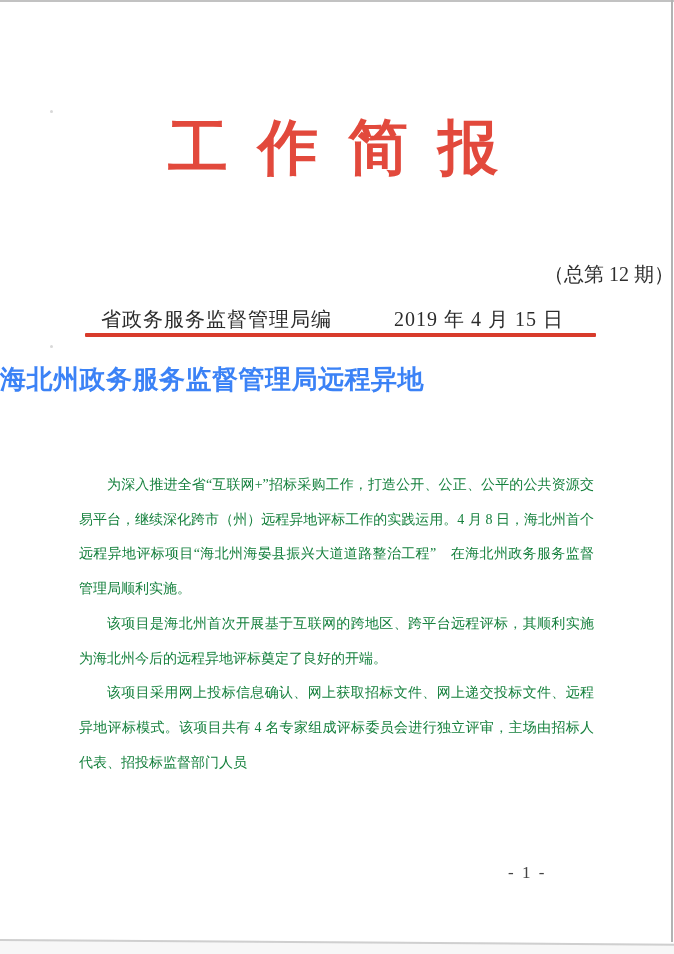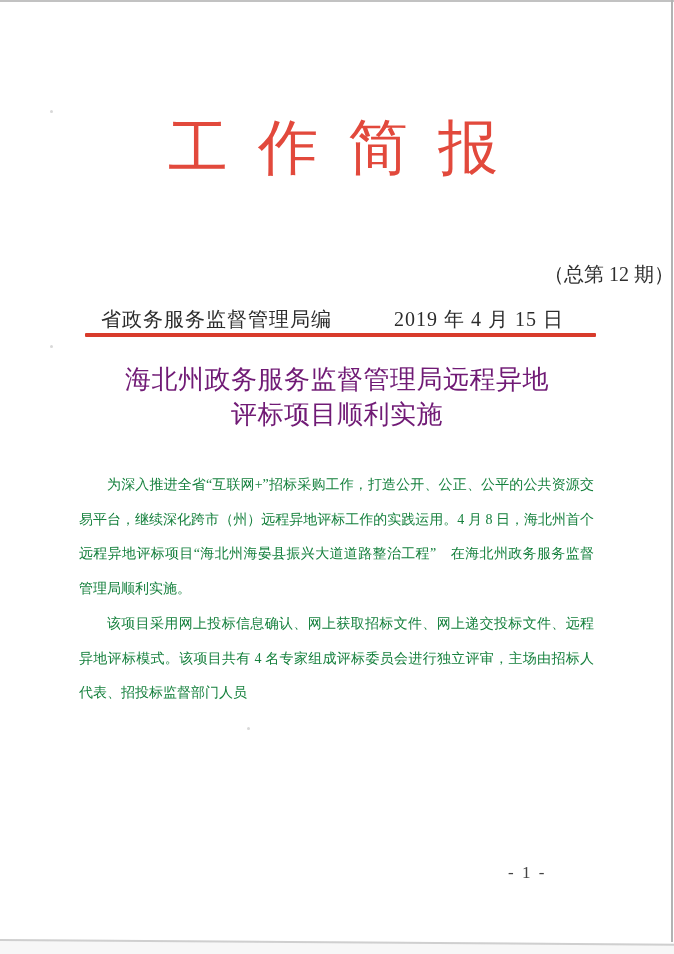--- a/index.html
+++ b/index.html
@@ -20,21 +20,21 @@
     position:absolute; top:0; right:1px; width:2px; height:942px;
     background:#b3b3b3;
   }
   .scan-bottom {
     position:absolute; top:939px; left:-8px; width:700px; height:60px;
     background:#f7f7f7; border-top:2px solid #cfcfcf;
     transform:rotate(0.4deg); transform-origin:left top;
   }
   .title {
     position:absolute; top:112px; left:0; width:100%;
-    text-align:center; font-size:60px; font-weight:normal;
+    text-align:center; font-size:60px; font-weight:bold;
     letter-spacing:30px; padding-left:22px; box-sizing:border-box;
     line-height:1.2;
   }
   .issue-line {
     position:absolute; left:0; width:100%; text-align:center;
     font-size:20px; color:#2e2e2e; line-height:30px;
   }
   .issue   { top:226px; }
   .cumulative { top:259px;text-align:right; }
   .byline {
@@ -43,22 +43,22 @@
     font-size:20px; color:#2b2b2b; line-height:26px;gap:20px;
   }
   .byline .editor { padding-left:16px; letter-spacing:1px; }
   .byline .date   { padding-right:32px; letter-spacing:1px; }
   .red-rule {
     position:absolute; top:333px; left:85px; width:511px; height:4px;
     border:none; margin:0; border-radius:1px;
   }
   .heading {
     position:absolute; top:362px; left:0; width:100%;
-    text-align:center; font-size:26px; font-weight:normal;
-    color:#701a75; line-height:35px; letter-spacing:0.5px;
+    text-align:left; font-size:26px; font-weight:bold;
+    color:#3b82f6; line-height:35px; letter-spacing:0.5px;
   }
   .body-text {
     position:absolute; top:468px; left:79px; width:515px;
     font-size:14px; color:#15803d; line-height:34.7px;
     text-align:justify;
   }
   .body-text p { margin:0; text-indent:2em; }
   .page-number {
     position:absolute; top:863px; left:508px; width:70px;
     font-size:17px; color:#444; letter-spacing:2px;
@@ -84,25 +84,25 @@
 
   <div class="byline">
     <span class="editor">省政务服务监督管理局编</span>
     <span class="date">2019 年 4 月 15 日</span>
   </div>
 
   <hr class="red-rule" style="background: rgb(216, 59, 43);">
 
   <div class="heading">
     <div>海北州政务服务监督管理局远程异地</div>
-    <div>评标项目顺利实施</div>
   </div>
 
   <div class="body-text">
     <p>为深入推进全省“互联网+”招标采购工作，打造公开、公正、公平的公共资源交易平台，继续深化跨市（州）远程异地评标工作的实践运用。4 月 8 日，海北州首个远程异地评标项目“海北州海晏县振兴大道道路整治工程”　在海北州政务服务监督管理局顺利实施。</p>
+    <p>该项目是海北州首次开展基于互联网的跨地区、跨平台远程评标，其顺利实施为海北州今后的远程异地评标奠定了良好的开端。</p>
     <p>该项目采用网上投标信息确认、网上获取招标文件、网上递交投标文件、远程异地评标模式。该项目共有 4 名专家组成评标委员会进行独立评审，主场由招标人代表、招投标监督部门人员</p>
   </div>
 
   <div class="page-number">- 1 -</div>
 
   <div class="speck" style="left:50px; top:110px;"></div>
   <div class="speck" style="left:50px; top:345px;"></div>
   <div class="speck" style="left:247px; top:727px;"></div>
 
   <div class="scan-bottom"></div>

